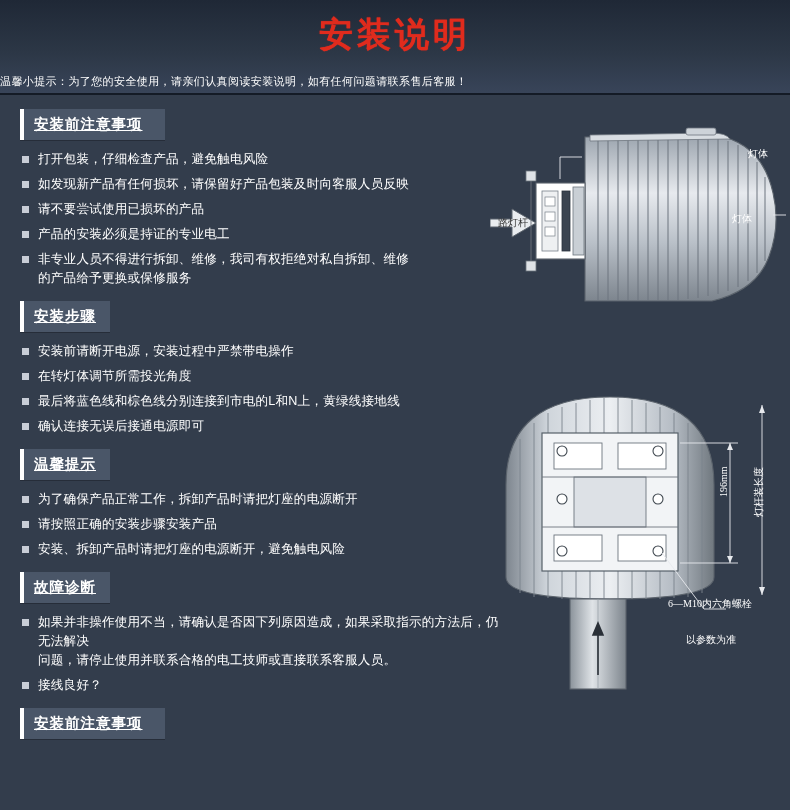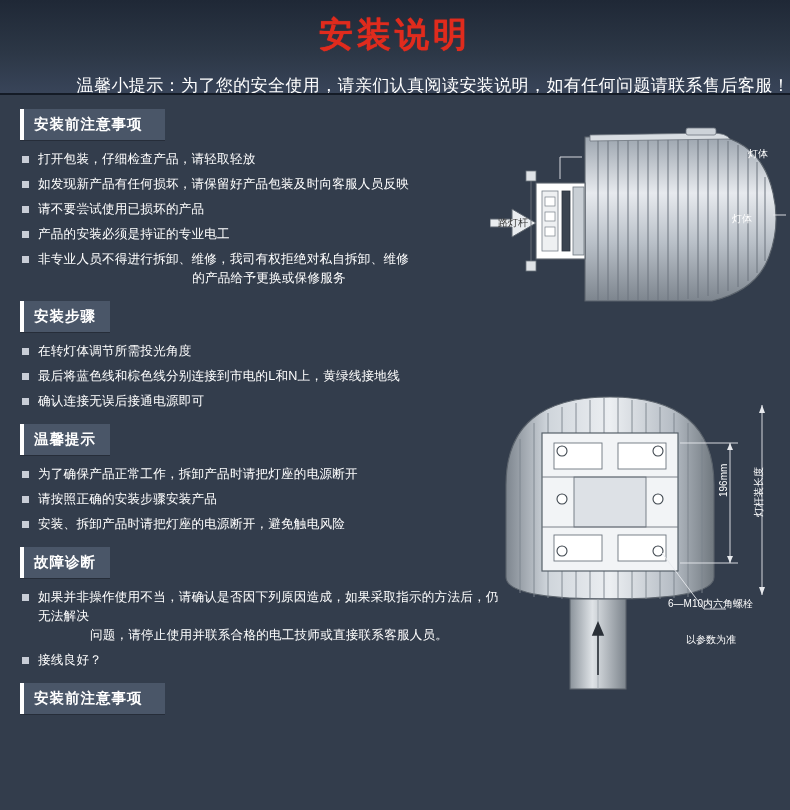--- a/index.html
+++ b/index.html
@@ -24,23 +24,23 @@
   .header-title {
     text-align: center;
     color: #e02b1d;
     font-size: 34px;
     font-weight: bold;
     letter-spacing: 4px;
     padding-top: 12px;
     text-shadow: 0 0 1px #e02b1d;
   }
   .header-sub {
-    text-align: right;
+    text-align: left;
     color: #ffffff;
-    font-size: 17px;
+    font-size: 11px;
     padding-top: 16px;
     letter-spacing: 0.4px;
   }
   .header-rule {
     position: absolute;
     left: 0; bottom: 0;
     width: 790px; height: 2px;
     background: #141b26;
   }
 
@@ -64,20 +64,21 @@
     display: inline-block;
     background: #4a5668;
     border-left: 4px solid #ffffff;
     color: #ffffff;
     font-size: 14.5px;
     font-weight: bold;
     padding: 6px 14px 6px 10px;
     letter-spacing: 1px;
     margin-bottom: 10px;
     box-shadow: 0 1px 0 rgba(0,0,0,0.25);
+    text-decoration: underline;
   }
   .sec-title.wide { padding-right: 22px; }
 
   .sec { margin-bottom: 13px; }
 
   ul.items { list-style: none; }
   ul.items li {
     position: relative;
     color: #ffffff;
     font-size: 12.6px;
@@ -87,28 +88,29 @@
     letter-spacing: 0.2px;
   }
   ul.items li::before {
     content: "";
     position: absolute;
     left: 2px;
     top: 6px;
     width: 7px; height: 7px;
     background: #c8cdd6;
   }
-  ul.items li .l2 { display: block; text-align: center; }
+  ul.items li .l2 { display: block; }
 
   
   .figure {
     position: absolute;
     right: 0; top: 0;
     width: 300px;
     height: 600px;
+    font-family: Liberation Serif, serif;
   }
   .fig-label {
     position: absolute;
     color: #ffffff;
     font-size: 10px;
     white-space: nowrap;
   }
 
   
   .lamp-wrap { position: absolute; left: 0; top: 0; width: 300px; height: 290px; }
@@ -127,34 +129,35 @@
   <div class="header-rule"></div>
 </div>
 
 <div class="content">
 
   <div class="left-col">
 
     <div class="sec">
       <div class="sec-title wide">安装前注意事项</div>
       <ul class="items">
-        <li><span>打开包装，仔细检查产品，请轻取轻放</span></li>
+        <li><span>打开包装，仔细检查产品，避免触电风险</span></li>
         <li><span>如发现新产品有任何损坏，请保留好产品包装及时向客服人员反映</span></li>
         <li><span>请不要尝试使用已损坏的产品</span></li>
         <li><span>产品的安装必须是持证的专业电工</span></li>
         <li>
           <span>非专业人员不得进行拆卸、维修，我司有权拒绝对私自拆卸、维修</span>
           <span class="l2">的产品给予更换或保修服务</span>
         </li>
       </ul>
     </div>
 
     <div class="sec">
       <div class="sec-title">安装步骤</div>
       <ul class="items">
+        <li><span>安装前请断开电源，安装过程中严禁带电操作</span></li>
         <li><span>在转灯体调节所需投光角度</span></li>
         <li><span>最后将蓝色线和棕色线分别连接到市电的L和N上，黄绿线接地线</span></li>
         <li><span>确认连接无误后接通电源即可</span></li>
       </ul>
     </div>
 
     <div class="sec">
       <div class="sec-title">温馨提示</div>
       <ul class="items">
         <li><span>为了确保产品正常工作，拆卸产品时请把灯座的电源断开</span></li>

